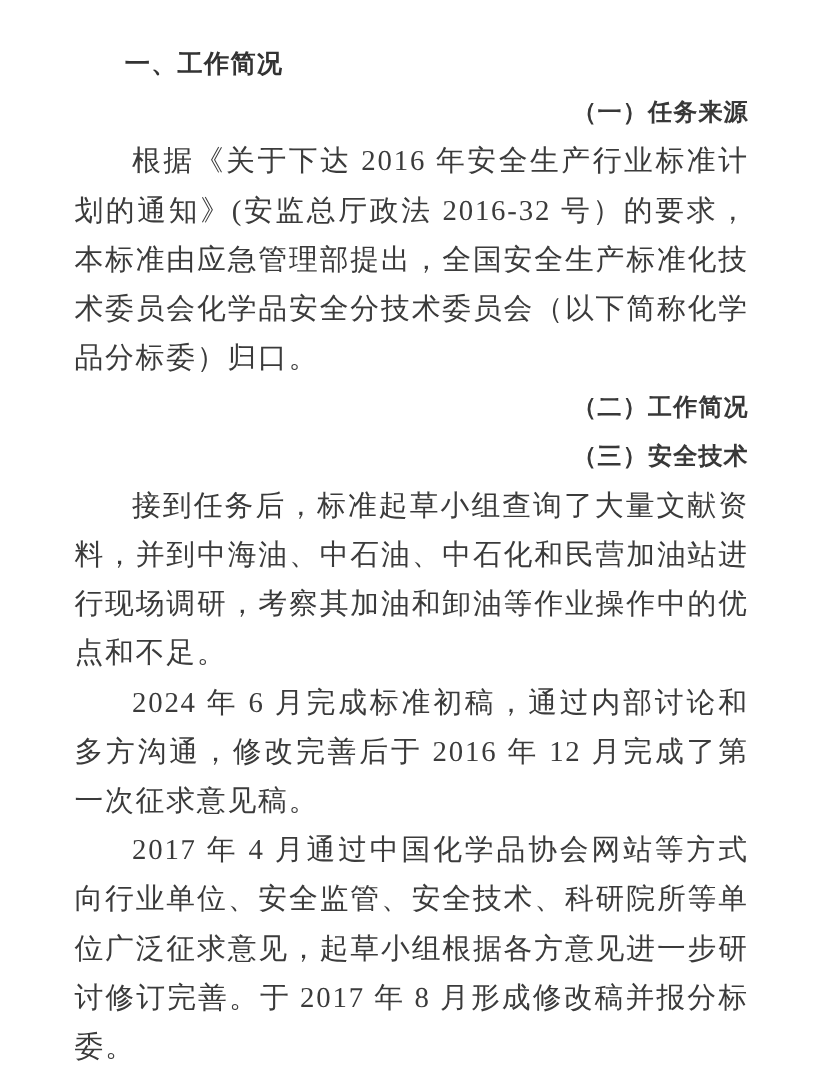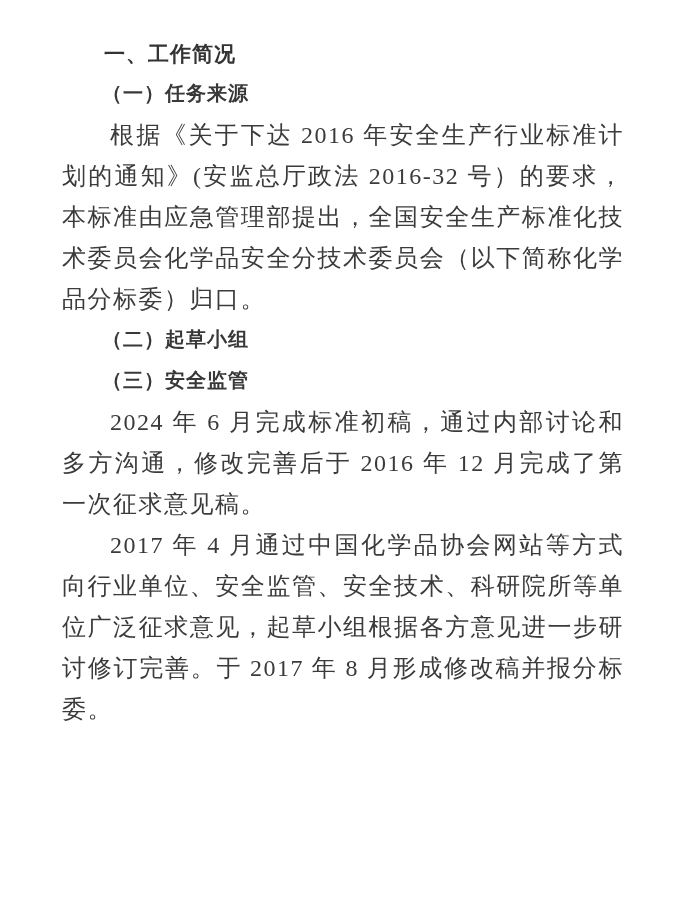--- a/index.html
+++ b/index.html
@@ -27,28 +27,29 @@
     font-family: "Liberation Sans", "DejaVu Sans", sans-serif;
     font-size: 21px;
     font-weight: 700;
     line-height: 41px;
     margin: 0;
     text-indent: 2em;
     letter-spacing: 1px;
     color: #333333;
   }
   .subsection-heading {
-    font-family: Liberation Mono, monospace;
+    font-family: Liberation Sans, sans-serif;
     font-size: 20px;
     font-weight: 700;
     line-height: 41px;
     margin: 0;
     text-indent: 2em;
     letter-spacing: 1px;
     color: #383838;
+    text-align: right;
   }
   .body-paragraph {
     font-size: 24px;
     line-height: 41px;
     margin: 0;
     text-indent: 2em;
     text-align: justify;
     letter-spacing: 1.5px;
     color: #3b3b3b;
   }
@@ -57,23 +58,24 @@
 <body>
 
 <div class="page">
 
   <h1 class="section-heading">一、工作简况</h1>
 
   <h2 class="subsection-heading">（一）任务来源</h2>
 
   <p class="body-paragraph">根据《关于下达 2016 年安全生产行业标准计划的通知》(安监总厅政法 2016-32 号）的要求，本标准由应急管理部提出，全国安全生产标准化技术委员会化学品安全分技术委员会（以下简称化学品分标委）归口。</p>
 
-  <h2 class="subsection-heading">（二）起草小组</h2>
+  <h2 class="subsection-heading">（二）工作简况</h2>
 
 
-  <h2 class="subsection-heading">（三）安全监管</h2>
+  <h2 class="subsection-heading">（三）安全技术</h2>
 
+  <p class="body-paragraph">接到任务后，标准起草小组查询了大量文献资料，并到中海油、中石油、中石化和民营加油站进行现场调研，考察其加油和卸油等作业操作中的优点和不足。</p>
 
   <p class="body-paragraph">2024 年 6 月完成标准初稿，通过内部讨论和多方沟通，修改完善后于 2016 年 12 月完成了第一次征求意见稿。</p>
 
   <p class="body-paragraph">2017 年 4 月通过中国化学品协会网站等方式向行业单位、安全监管、安全技术、科研院所等单位广泛征求意见，起草小组根据各方意见进一步研讨修订完善。于 2017 年 8 月形成修改稿并报分标委。</p>
 
 </div>
 
 </body></html>

